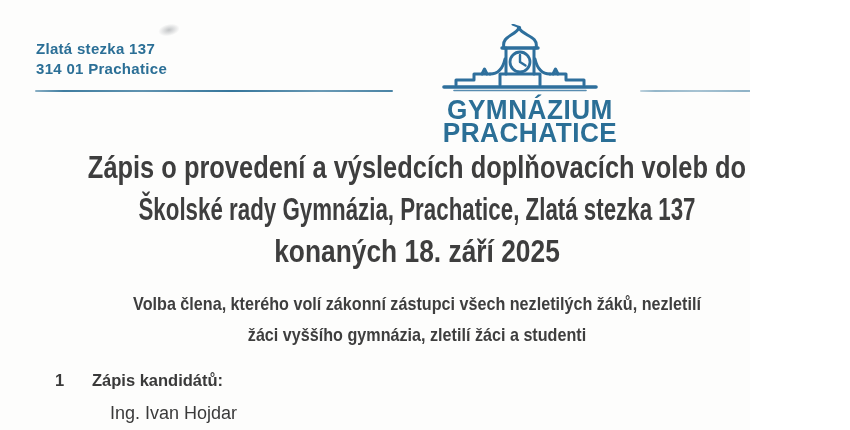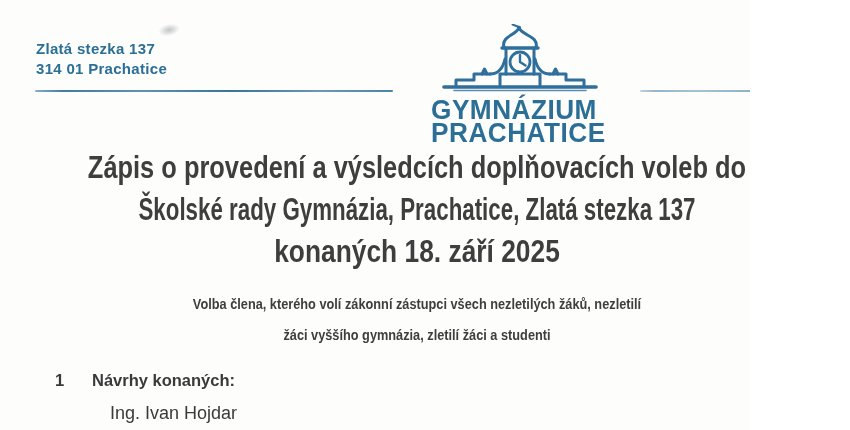--- a/index.html
+++ b/index.html
@@ -42,20 +42,21 @@
       rgba(43,111,150,0.85) 100%);
   }
   .rule-left  { left: 35px;  width: 358px; }
   .rule-right { left: 640px; width: 192px; height: 2px; opacity: 0.55; }
 
   .logo {
     position: absolute;
     left: 428px;
     top: 24px;
     width: 204px;
+    text-align: center;
   }
   .logo svg {
     display: block;
     margin: 0 auto;
     margin-left: 12px;
   }
   .logo-name {
     margin-top: 7px;
     font-size: 27px;
     font-weight: 800;
@@ -82,21 +83,21 @@
   .title .t1 { font-size: 31px; transform: scaleX(0.82); transform-origin: center; }
   .title .t2 { font-size: 31px; transform: scaleX(0.72); transform-origin: center; }
   .title .t3 { font-size: 31px; transform: scaleX(0.85); transform-origin: center; }
 
   .subtitle {
     position: absolute;
     left: 0;
     top: 288px;
     width: 834px;
     text-align: center;
-    font-size: 15px;
+    font-size: 19px;
     font-weight: 700;
     color: #3e3e3e;
     line-height: 31px;
     white-space: nowrap;
   }
   .subtitle div { transform: scaleX(0.85); transform-origin: center; }
 
   
   .section {
     position: absolute;
@@ -186,21 +187,21 @@
     <div class="t3">konaných 18. září 2025</div>
   </div>
 
   <div class="subtitle">
     <div>Volba člena, kterého volí zákonní zástupci všech nezletilých žáků, nezletilí</div>
     <div>žáci vyššího gymnázia, zletilí žáci a studenti</div>
   </div>
 
   <div class="section">
     <span class="num">1</span>
-    <span class="head">Návrhy konaných:</span>
+    <span class="head">Zápis kandidátů:</span>
   </div>
 
   <div class="candidate">Ing. Ivan Hojdar</div>
 
   <div class="smudge smudge-1"></div>
   <div class="smudge smudge-2"></div>
 
 </div>
 
 </body></html>

